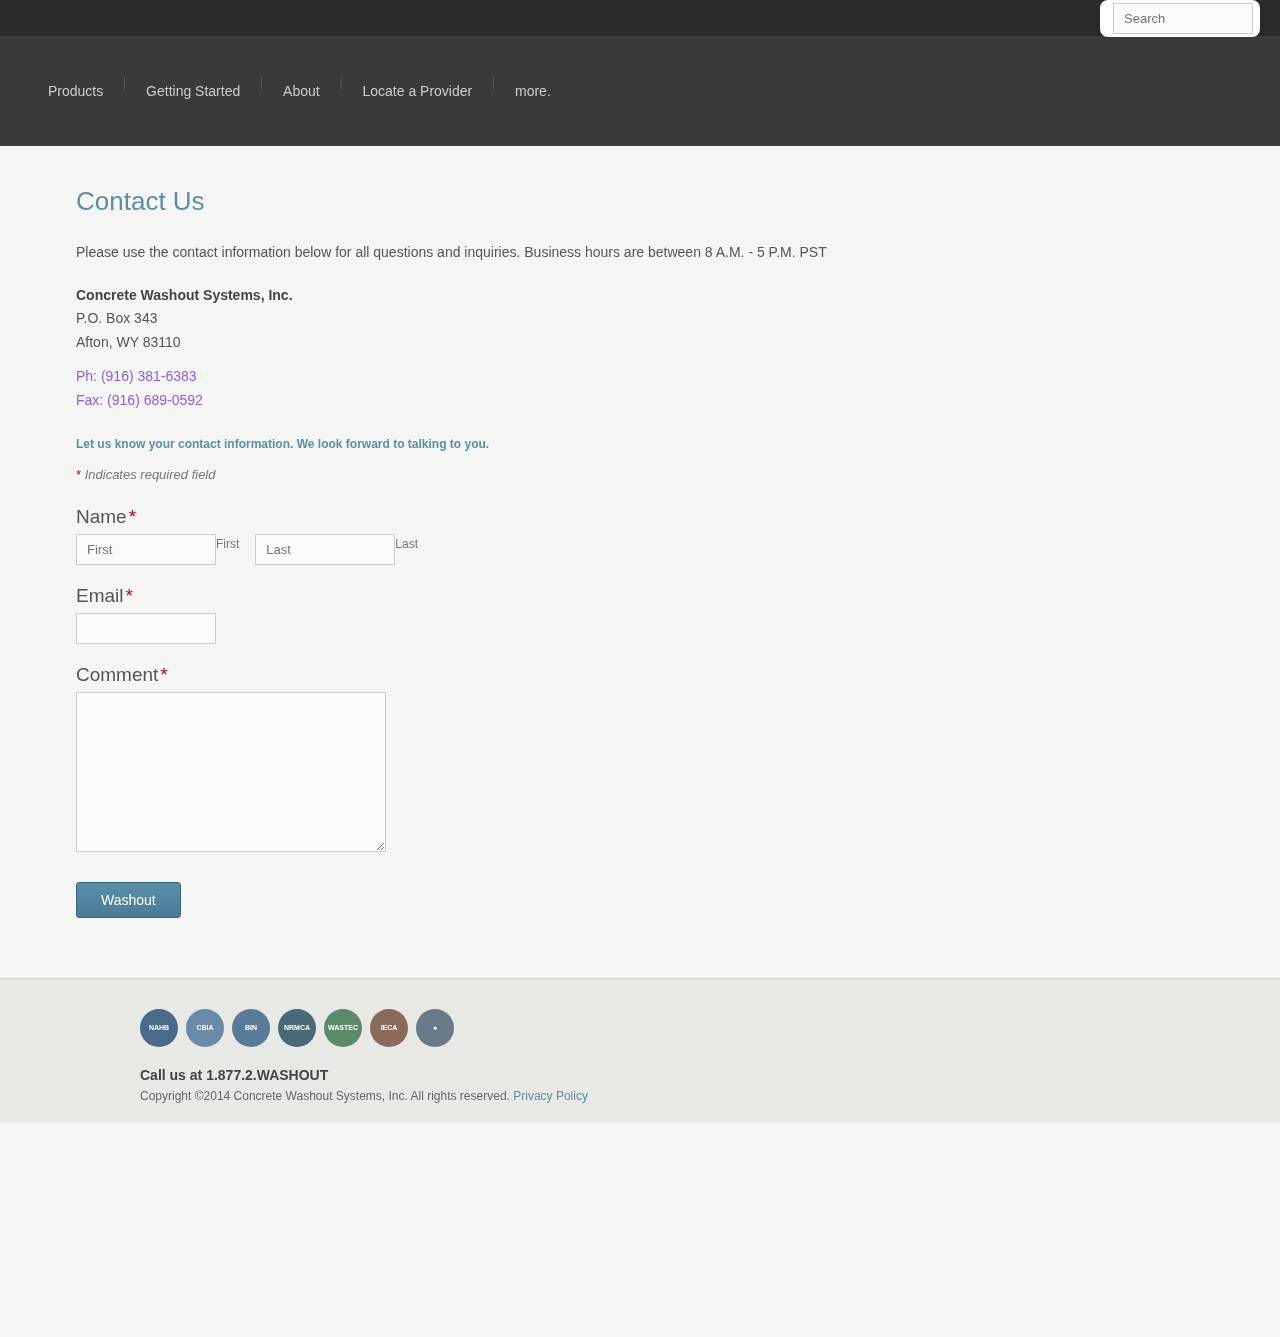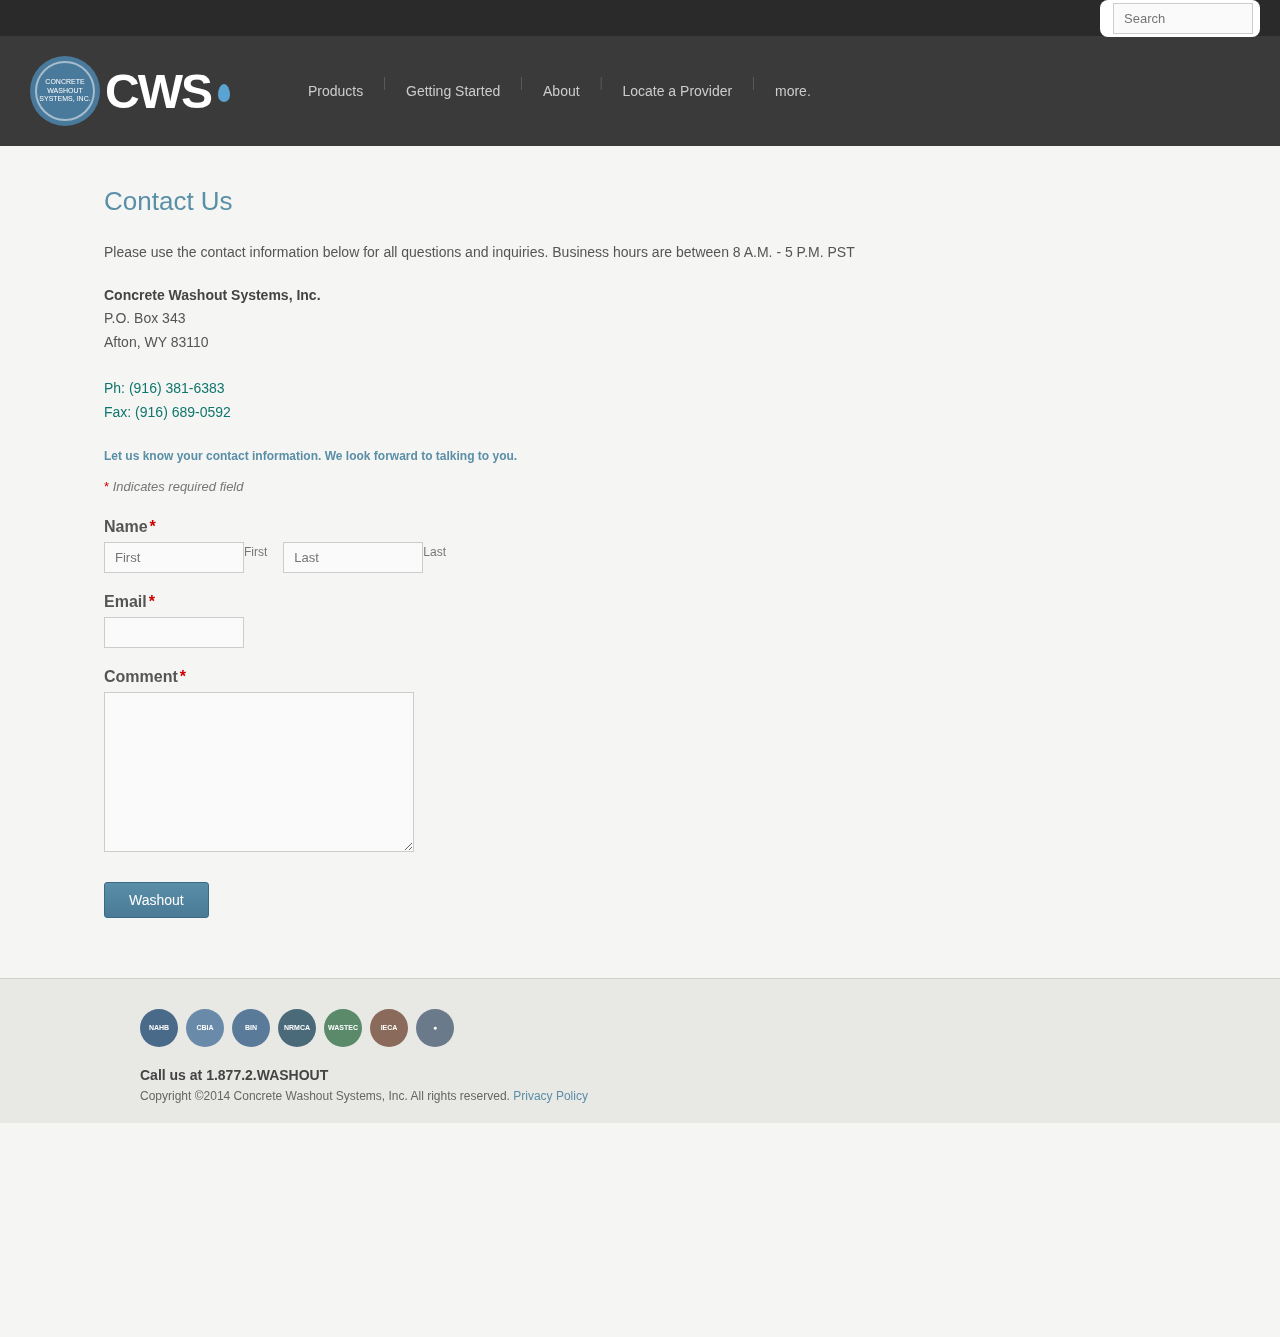--- a/index.html
+++ b/index.html
@@ -111,21 +111,21 @@
     }
     .nav-separator {
       color: #666;
       padding: 0 2px;
     }
 
     
     .main-content {
       background: #f5f5f3;
       min-height: 700px;
-      padding: 40px 60px 60px 104px;
+      padding: 40px 60px 60px 76px;
       max-width: 1000px;
     }
 
     .page-title {
       font-family: Arial, sans-serif;
       font-size: 26px;
       color: #5a8fa8;
       font-weight: normal;
       margin-bottom: 24px;
     }
@@ -151,23 +151,23 @@
     }
     .company-address {
       font-family: Arial, sans-serif;
       font-size: 14px;
       color: #555;
       line-height: 1.7;
     }
     .contact-phone {
       font-family: Arial, sans-serif;
       font-size: 14px;
-      color: #0f766e;
+      color: #8b5cf6;
       line-height: 1.7;
-      margin-top: 22px;
+      margin-top: 10px;
     }
 
     .form-heading {
       font-family: Arial, sans-serif;
       font-size: 12px;
       color: #5a8fa8;
       margin-bottom: 16px;
       margin-top: 10px;
     }
 
@@ -181,25 +181,24 @@
     .required-star {
       color: #c00;
       font-style: normal;
     }
 
     .form-group {
       margin-bottom: 20px;
     }
     .form-label {
       font-family: Arial, sans-serif;
-      font-size: 16px;
+      font-size: 19px;
       color: #555;
       margin-bottom: 6px;
       display: block;
-      font-weight: bold;
     }
     .form-label .req-star {
       color: #c00;
       margin-left: 2px;
     }
 
     .name-fields {
       display: flex;
       gap: 16px;
       margin-bottom: 4px;
@@ -312,28 +311,20 @@
   <div class="search-wrapper">
     <svg class="search-icon-svg" viewBox="0 0 16 16">
       <circle cx="6.5" cy="6.5" r="5" stroke="#999" stroke-width="1.5" fill="none"></circle>
       <line x1="10.5" y1="10.5" x2="14" y2="14" stroke="#999" stroke-width="1.5"></line>
     </svg>
     <input class="search-input" type="text" placeholder="Search" style="">
   </div>
 </div>
 
 <header class="nav-header">
-  <div class="logo-area">
-    <div class="logo-circle">
-      <div class="logo-circle-inner">CONCRETE WASHOUT
-SYSTEMS, INC.</div>
-    </div>
-    <span class="logo-cws">CWS</span>
-    <div class="logo-drop"></div>
-  </div>
   <nav>
     <ul class="nav-links">
       <li>
           <a href="#">Products</a>
         </li>
       <span class="nav-separator">|</span>
       <li>
           <a href="#">Getting Started</a>
         </li>
       <span class="nav-separator">|</span>

